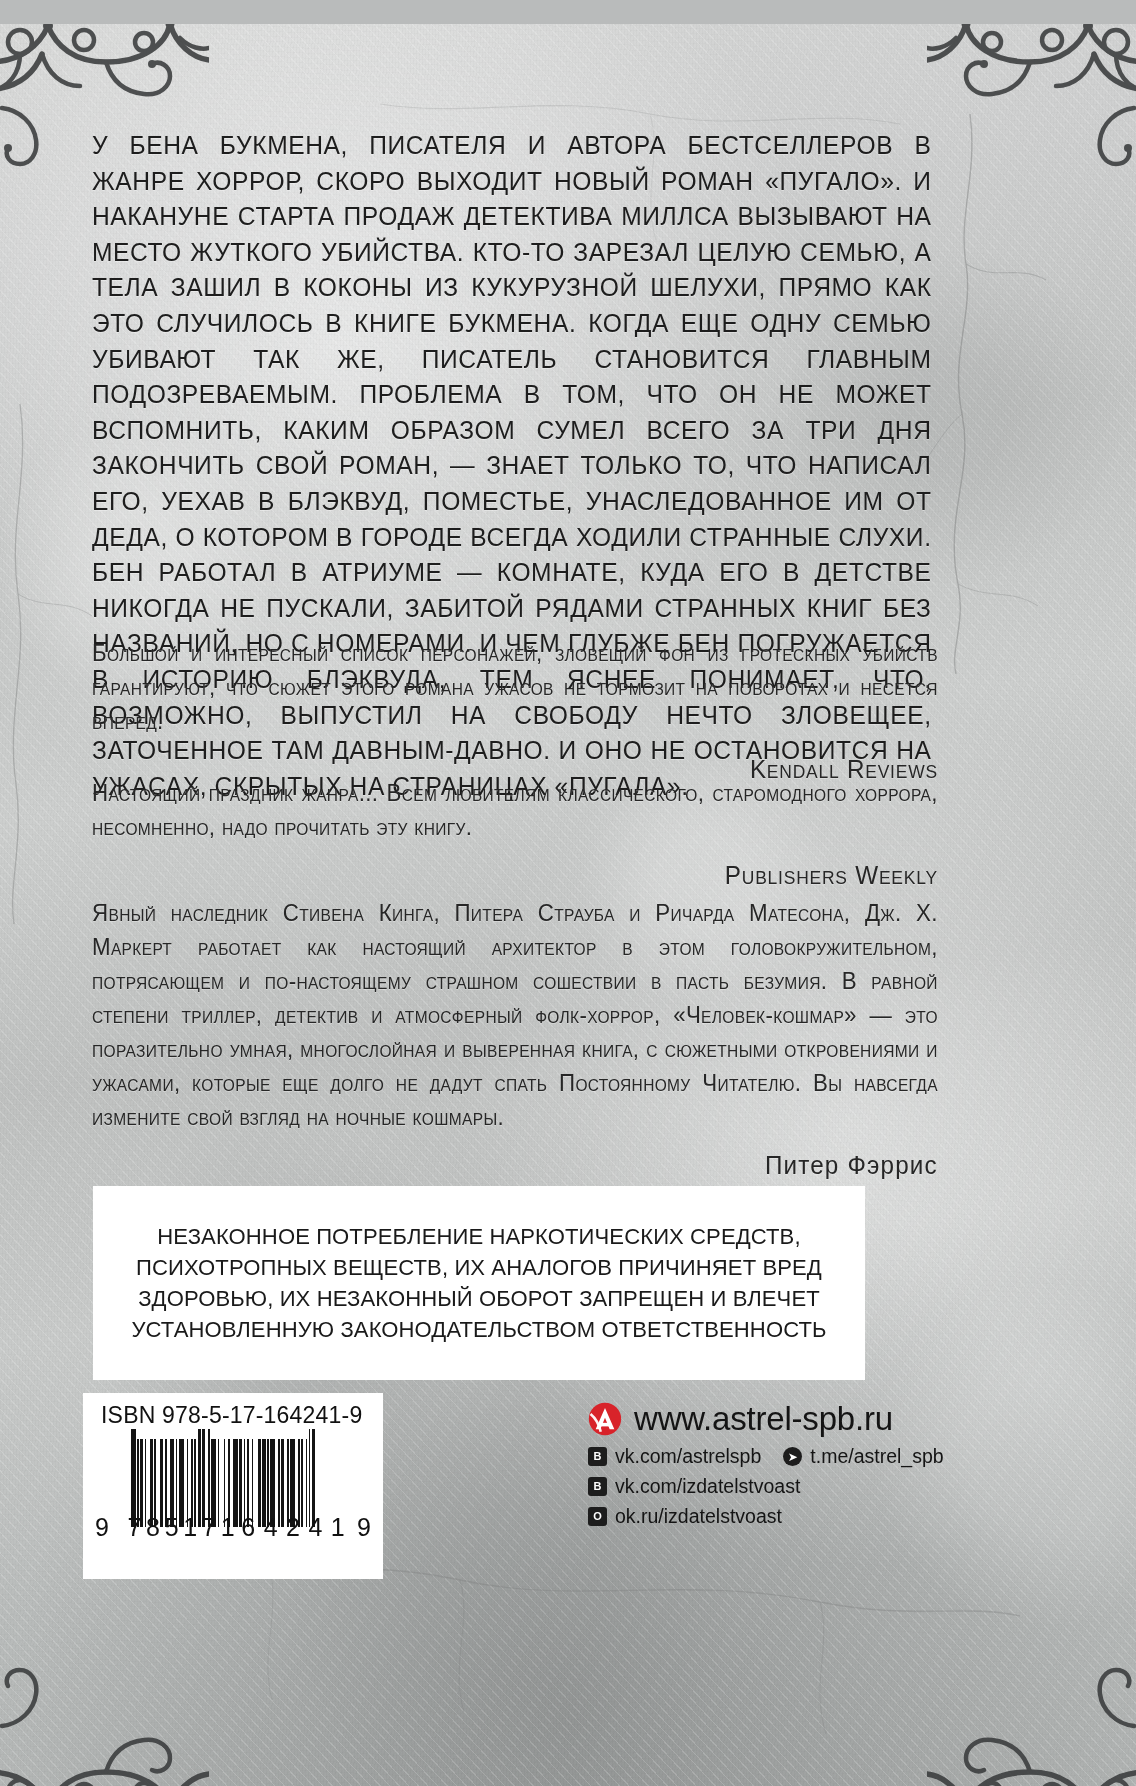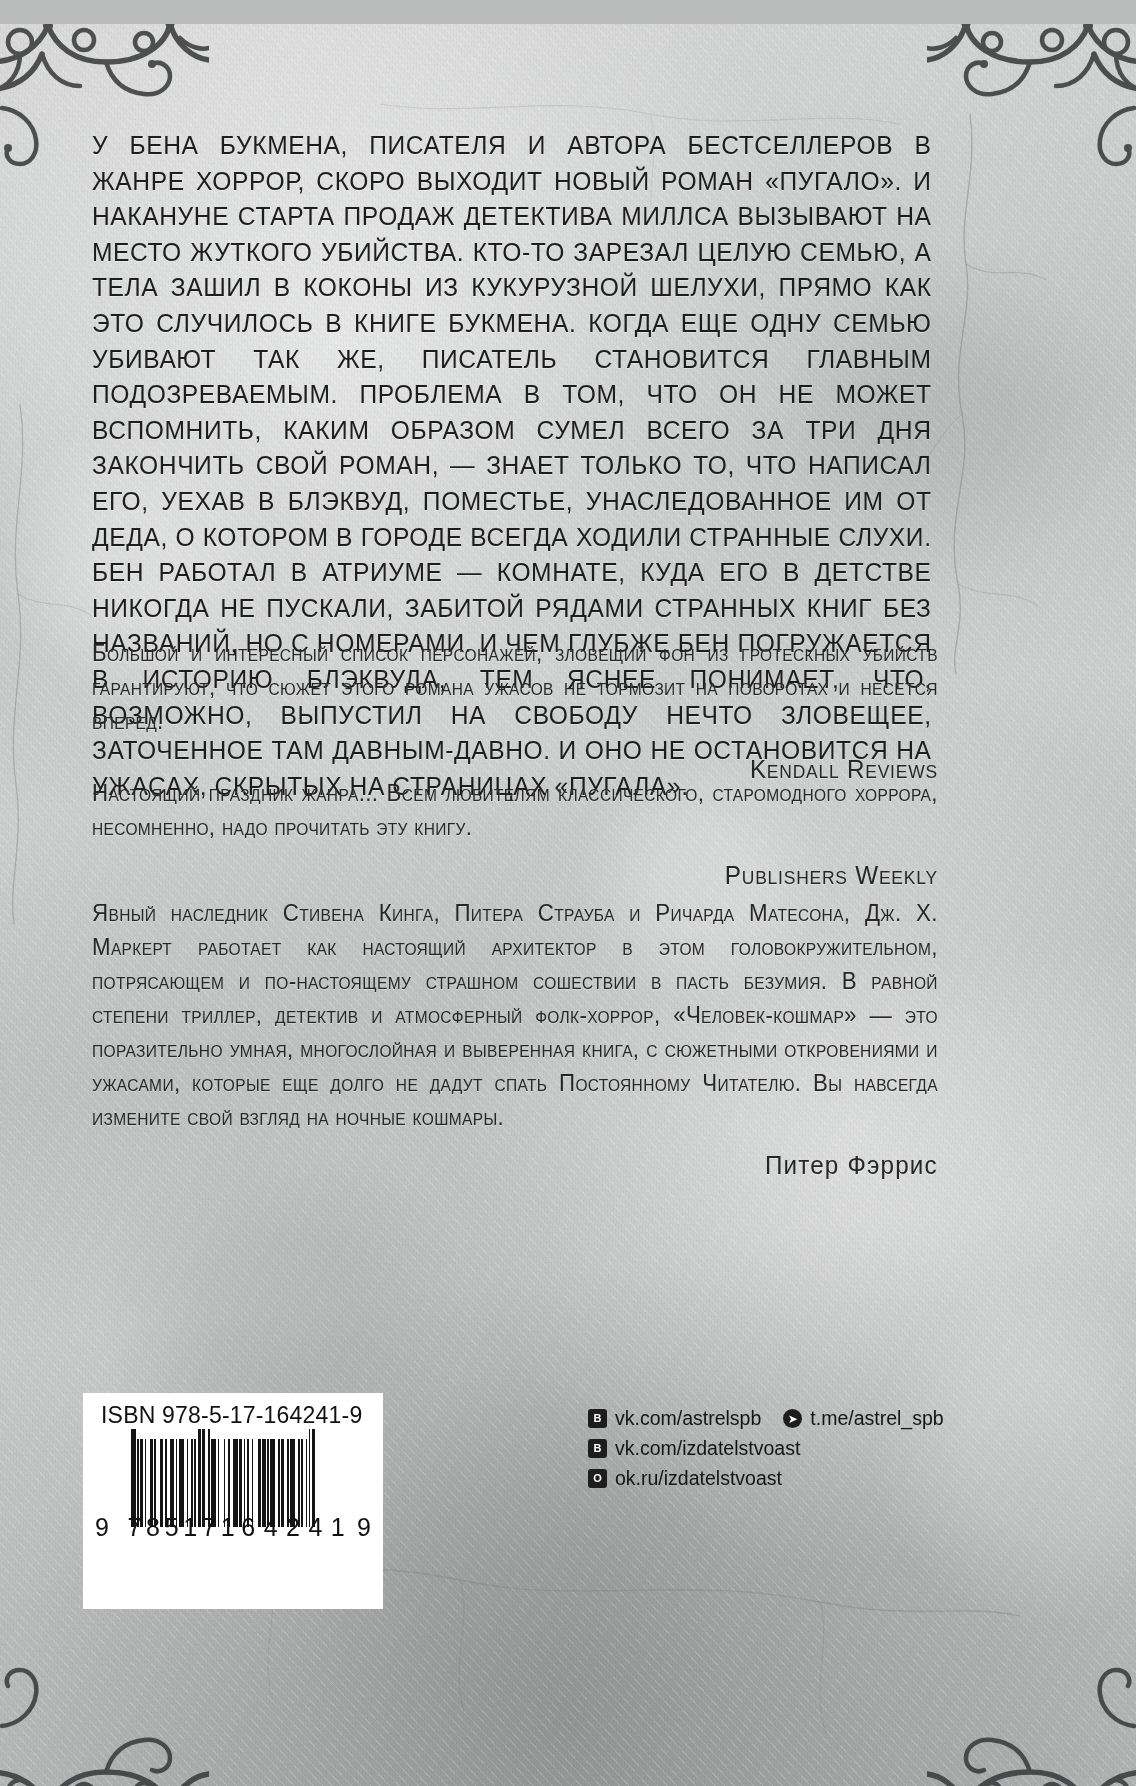--- a/index.html
+++ b/index.html
@@ -90,21 +90,21 @@
   }
   #warning-text{
     font-family:"Liberation Sans Narrow","Liberation Sans",sans-serif;
     font-size:22.5px;line-height:31px;color:#1a1a1a;
     text-align:center;text-transform:uppercase;letter-spacing:.1px;
     transform:scaleX(.98);
   }
 
   
   #isbn-block{
-    position:absolute;left:83px;top:1369px;width:300px;height:216px;
+    position:absolute;left:83px;top:1369px;width:300px;height:186px;
     background:#ffffff;
     padding:9px 12px 13px 12px;box-sizing:border-box;
   }
   #isbn-text{
     font-family:"Liberation Sans",sans-serif;
     font-size:23px;color:#111;letter-spacing:.2px;
     padding-left:6px;
   }
   #barcode{position:relative;margin-top:6px;height:100px;padding-left:36px;box-sizing:border-box;}
   #bars{display:flex;align-items:flex-end;height:92px;gap:0;}
@@ -284,20 +284,23 @@
     <div class="review" id="review2">
       <span>Настоящий праздник жанра... Всем любителям классического, старомодного хоррора, несомненно, надо прочитать эту книгу.</span>
       <span class="attrib">Publishers Weekly</span>
     </div>
 
     <div class="review" id="review3">
       <span>Явный наследник Стивена Кинга, Питера Страуба и Ричарда Матесона, Дж. Х. Маркерт работает как настоящий архитектор в этом головокружительном, потрясающем и по-настоящему страшном сошествии в пасть безумия. В равной степени триллер, детектив и атмосферный фолк-хоррор, «Человек-кошмар» — это поразительно умная, многослойная и выверенная книга, с сюжетными откровениями и ужасами, которые еще долго не дадут спать Постоянному Читателю. Вы навсегда измените свой взгляд на ночные кошмары.</span>
       <span class="attrib">Питер Фэррис</span>
     </div>
 
+    <div id="warning-box">
+      <div id="warning-text">Незаконное потребление наркотических средств, психотропных веществ, их аналогов причиняет вред здоровью, их незаконный оборот запрещен и влечет установленную законодательством ответственность</div>
+    </div>
 
     <div id="isbn-block">
       <div id="isbn-text">ISBN 978-5-17-164241-9</div>
       <div id="barcode">
         <div id="bars">
             <i style="width: 4.65px; height: 98px; background: rgb(20, 20, 20);"></i>
             <i style="width: 1.55px; height: 98px; background: transparent;"></i>
             <i style="width: 1.55px; height: 88px; background: rgb(20, 20, 20);"></i>
             <i style="width: 1.55px; height: 88px; background: transparent;"></i>
             <i style="width: 3.1px; height: 88px; background: rgb(20, 20, 20);"></i>
@@ -391,20 +394,29 @@
               <span>2</span>
               <span>4</span>
               <span>1</span>
             </span>
           <span class="d-tail">9</span>
         </div>
       </div>
     </div>
 
     <div id="links">
+      <div id="site-row">
+        <svg id="ast-logo" viewBox="0 0 40 40">
+          <circle cx="20" cy="20" r="19" fill="#d8232a"></circle>
+          <path d="M20 7 L31 32 L25.5 32 L20 18.5 L14.5 32 L9 32 Z" fill="#ffffff"></path>
+          <rect x="13.5" y="24.5" width="13" height="4.2" fill="#ffffff"></rect>
+          <path d="M3 14 C9 19 13 26 15 35" stroke="#ffffff" stroke-width="3" fill="none" opacity=".95"></path>
+        </svg>
+        <span id="site-url">www.astrel-spb.ru</span>
+      </div>
 
       <div class="social-row">
         <div class="row-inline">
           <span class="sq-icon">В</span>
           <span class="txt">vk.com/astrelspb</span>
         </div>
         <div class="row-inline">
           <span class="tg-icon">➤</span>
           <span class="txt">t.me/astrel_spb</span>
         </div>

